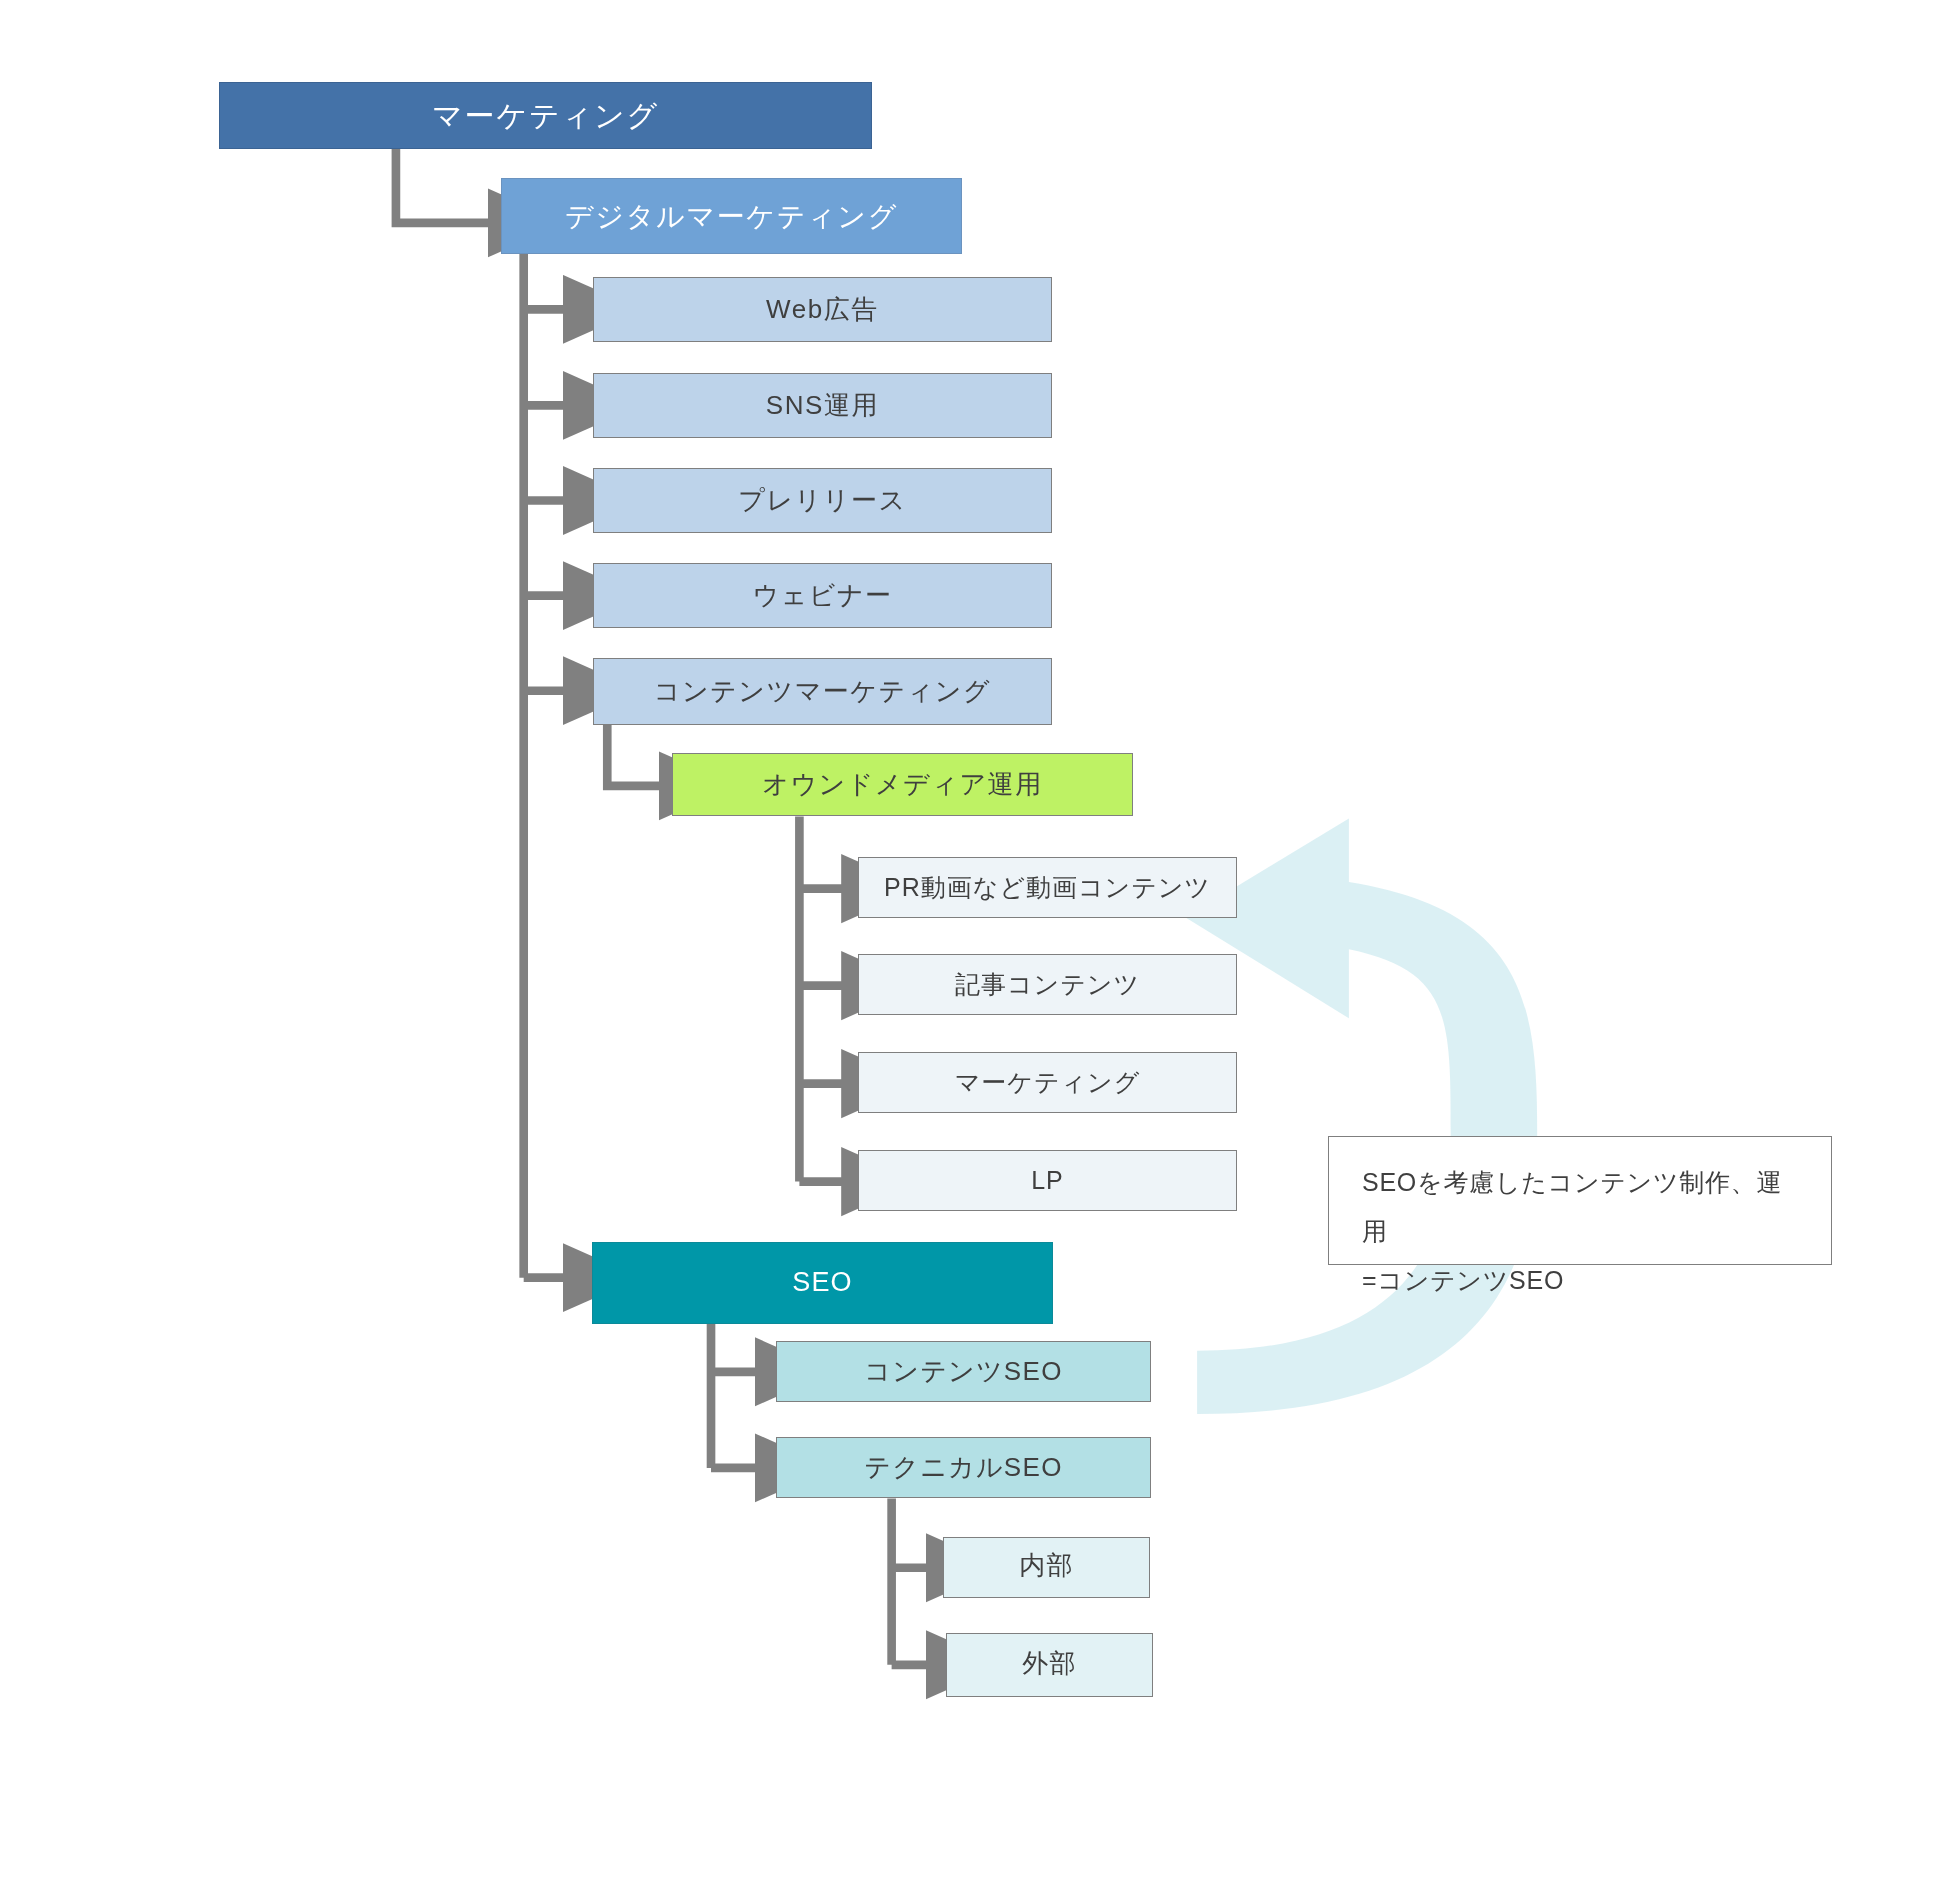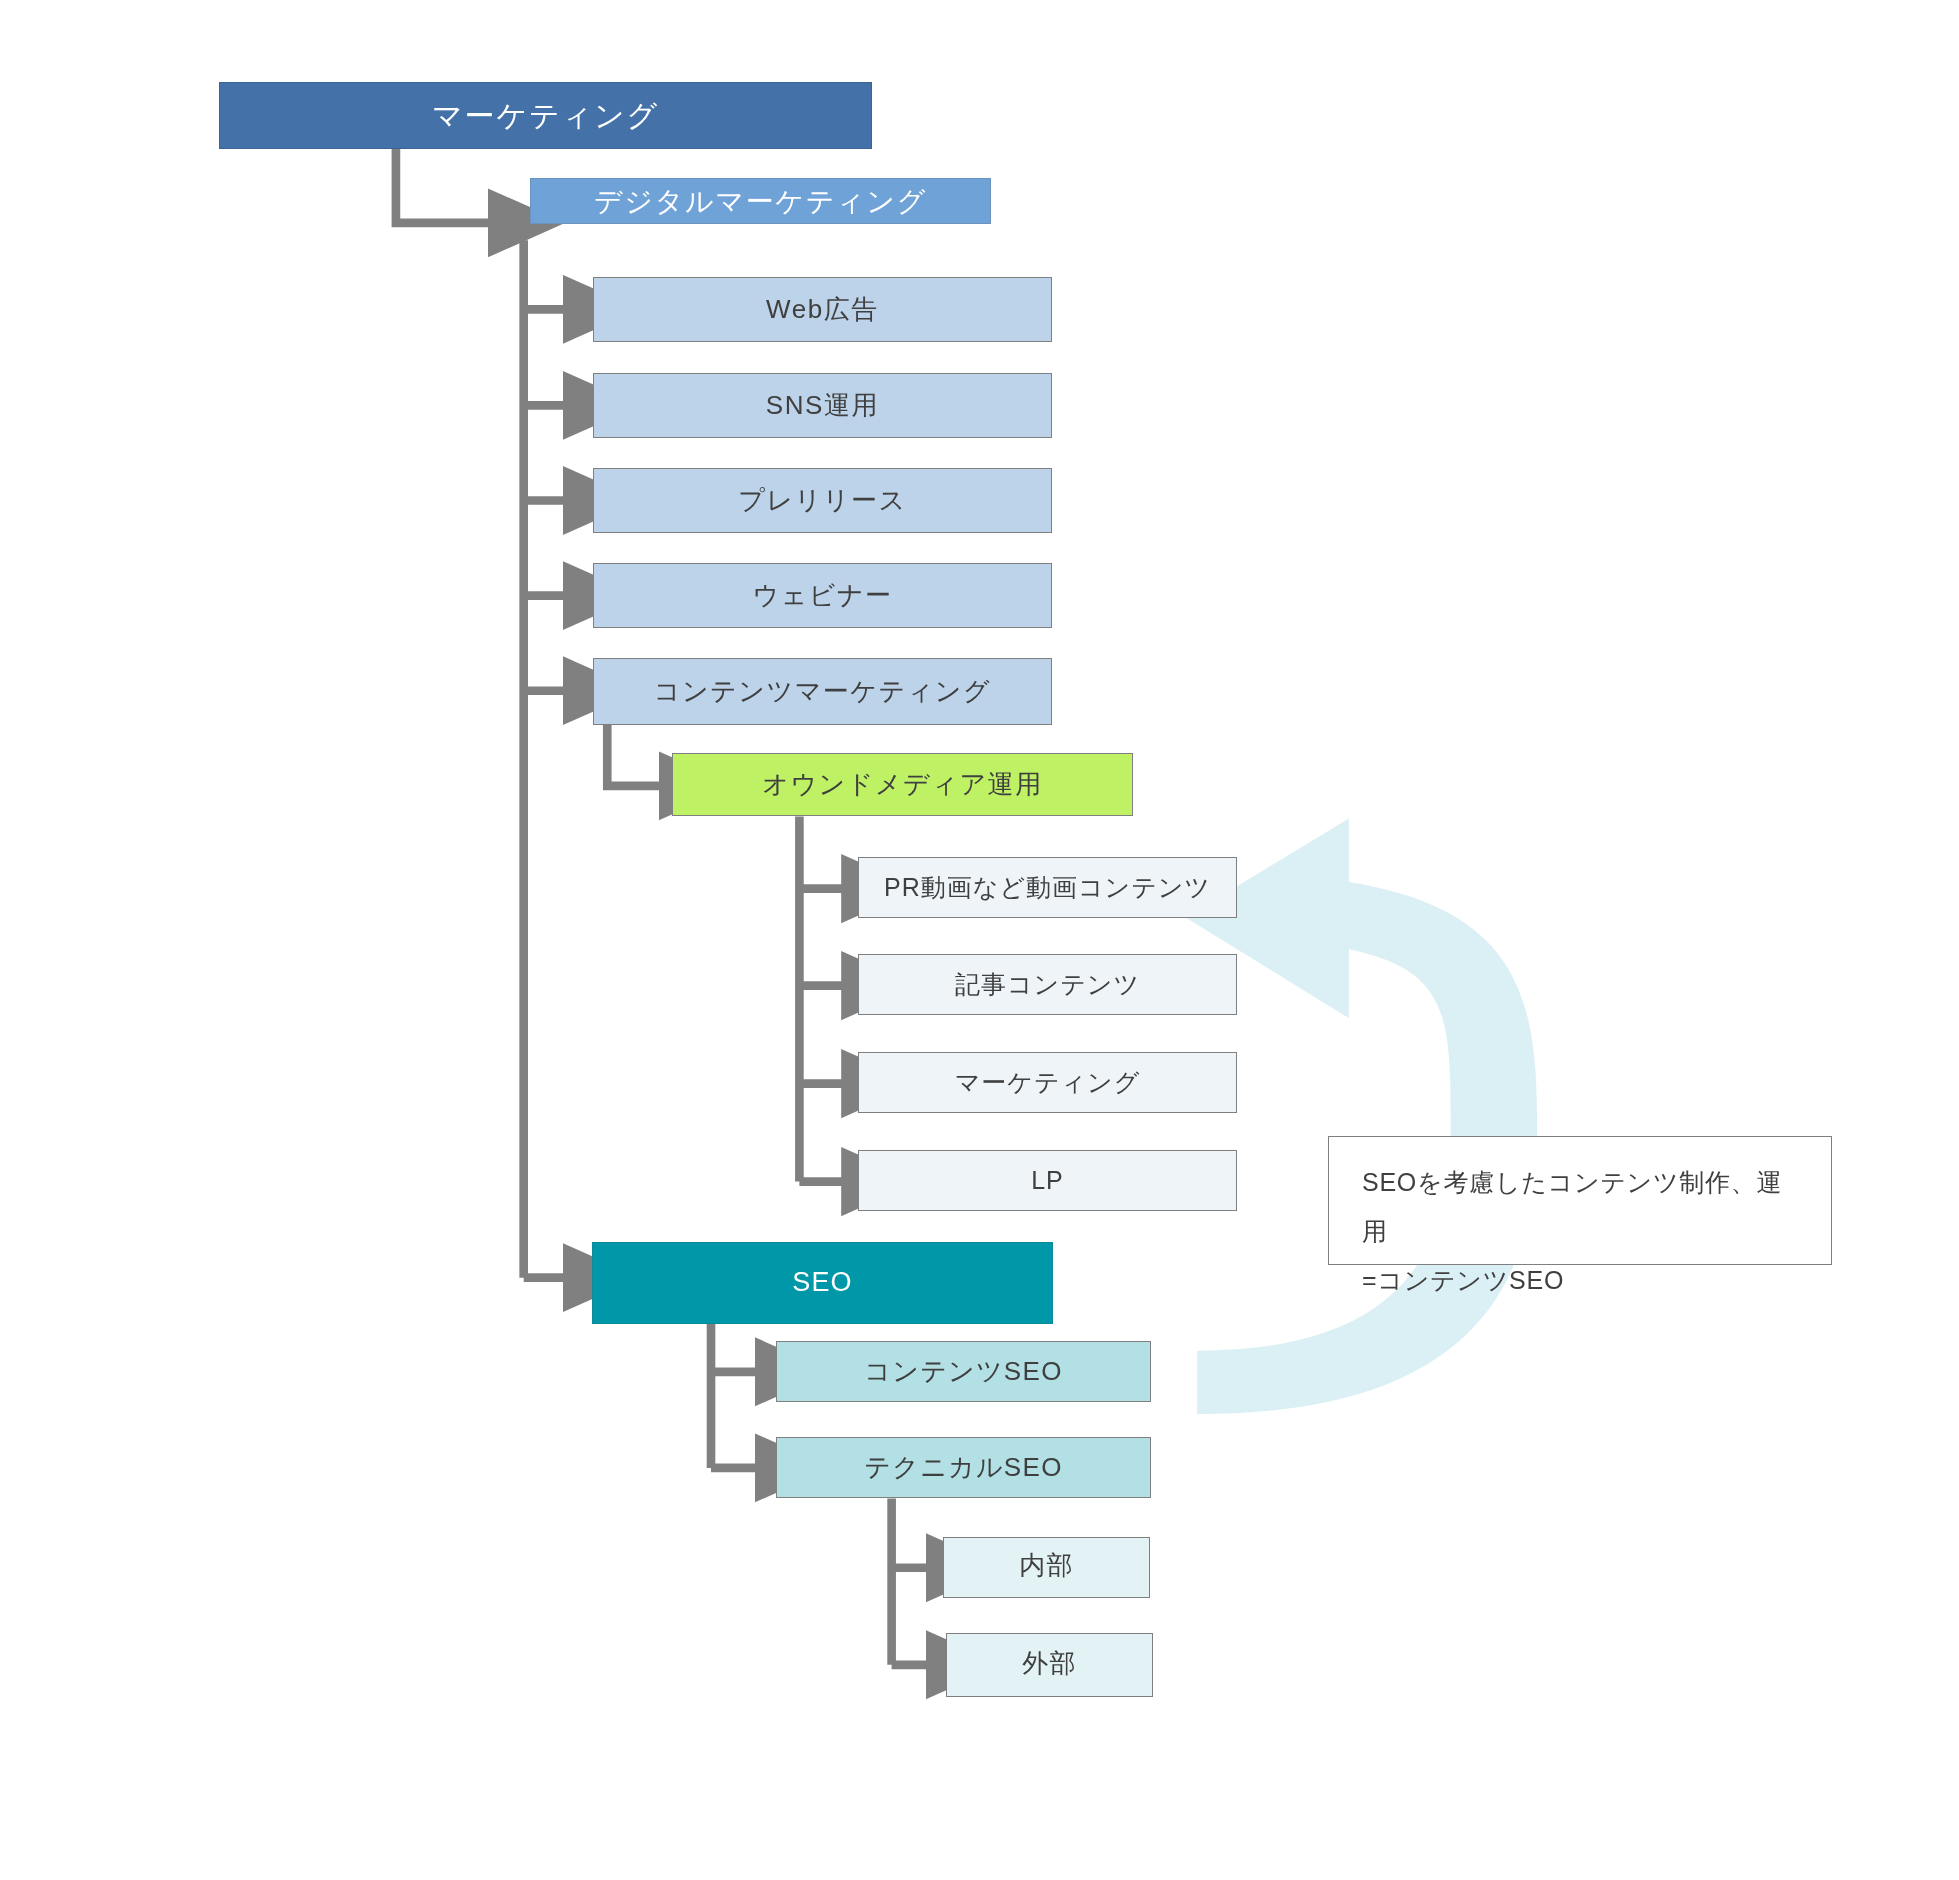--- a/index.html
+++ b/index.html
@@ -69,21 +69,21 @@
 
     <path d="M928,1560 L928,1733" stroke="#808080" stroke-width="9" fill="none"></path>
     <path d="M928,1632 L968,1632" stroke="#808080" stroke-width="9" fill="none" marker-end="url(#ah)"></path>
     <path d="M928,1733 L968,1733" stroke="#808080" stroke-width="9" fill="none" marker-end="url(#ah)"></path>
   </svg>
 
   <div class="node n-root" style="left:219px;top:82px;width:653px;height:67px;">
     <span>マーケティング</span>
   </div>
 
-  <div class="node n-l2" style="left:530px;top:178px;width:461px;height:46px;">
+  <div class="node n-l2" style="left:501px;top:178px;width:461px;height:76px;">
     <span>デジタルマーケティング</span>
   </div>
 
   <div class="node n-l3" style="left:593px;top:277px;width:459px;height:65px;">
     <span>Web広告</span>
   </div>
 
   <div class="node n-l3" style="left:593px;top:373px;width:459px;height:65px;">
     <span>SNS運用</span>
   </div>

